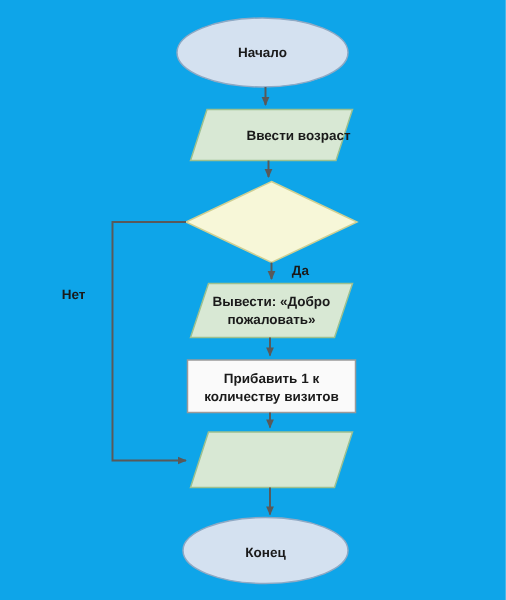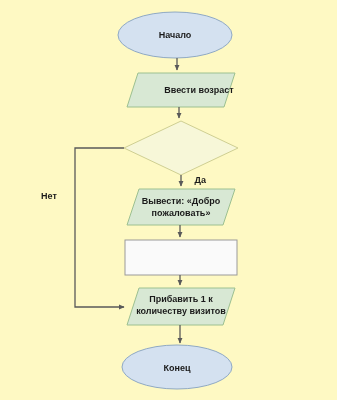--- a/index.html
+++ b/index.html
@@ -11,21 +11,21 @@
     width: 337px;
     height: 400px;
     background: #f0f0f0;
     font-family: "Liberation Sans", sans-serif;
     overflow: hidden;
   }
   #canvas {
     position: relative;
     width: 337px;
     height: 400px;
-    background: #fef9c3;
+    background: #0ea5e9;
   }
   #flow-svg {
     position: absolute;
     top: 0;
     left: 0;
     width: 337px;
     height: 400px;
   }
   .node-label {
     position: absolute;
@@ -93,21 +93,21 @@
     <path d="M124,148 L75,148 L75,307 L124,307" fill="none" stroke="#595959" stroke-width="1.3" marker-end="url(#arrow)"></path>
   </svg>
 
   <div class="node-label" style="left:118px; top:12px; width:114px; height:46px;">Начало</div>
 
   <div class="node-label" style="left:145px; top:73px; width:108px; height:34px;">Ввести возраст</div>
 
 
   <div class="node-label" style="left:131px; top:189px; width:100px; height:36px;">Вывести: «Добро пожаловать»</div>
 
-  <div class="node-label" style="left:127px; top:240px; width:108px; height:35px;margin-top:47px;">Прибавить 1 к количеству визитов</div>
+  <div class="node-label" style="left:127px; top:240px; width:108px; height:35px;">Прибавить 1 к количеству визитов</div>
 
 
   <div class="node-label" style="left:122px; top:345px; width:110px; height:45px;">Конец</div>
 
   <div class="edge-label" style="left:184px; top:175px; width:22px;text-align:right;">Да</div>
 
   <div class="edge-label" style="left:36px; top:191px; width:26px;">Нет</div>
 
 </div>
 

